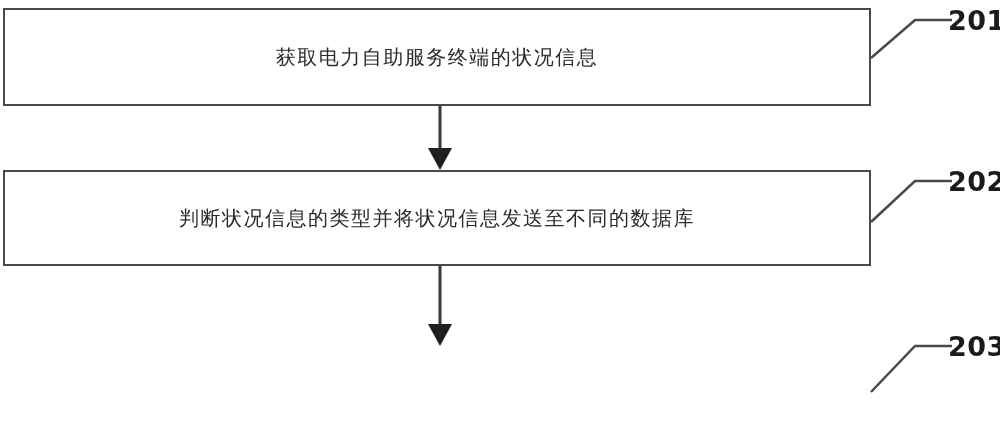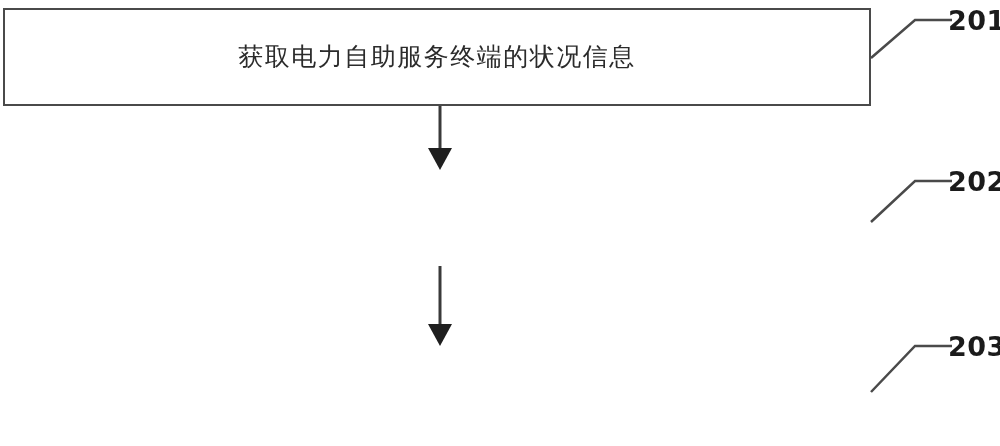--- a/index.html
+++ b/index.html
@@ -21,21 +21,21 @@
     position: absolute;
     box-sizing: border-box;
     border: 2px solid #4a4a4a;
     background: #ffffff;
     display: flex;
     align-items: center;
     justify-content: center;
   }
   .flow-box-text {
     font-family: "DejaVu Sans", "Liberation Sans", sans-serif;
-    font-size: 25px;
+    font-size: 20px;
     line-height: 1.2;
     color: #2b2b2b;
     letter-spacing: 1.5px;
     white-space: nowrap;
     text-align: center;
   }
   .ref-label {
     position: absolute;
     font-family: "DejaVu Sans", "Liberation Sans", sans-serif;
     font-size: 27px;
@@ -75,17 +75,20 @@
     <polyline points="871,222 915,181 952,181" fill="none" stroke="#4a4a4a" stroke-width="2.5"></polyline>
 
     <polyline points="871,392 915,346 952,346" fill="none" stroke="#4a4a4a" stroke-width="2.5"></polyline>
   </svg>
 
   <div class="flow-box" style="left:3px; top:8px; width:868px; height:98px;">
     <span class="flow-box-text">获取电力自助服务终端的状况信息</span>
   </div>
   <div class="ref-label" style="left:948px; top:5px;">201</div>
 
+  <div class="flow-box" style="left:3px; top:170px; width:868px; height:96px;">
+    <span class="flow-box-text">判断状况信息的类型并将状况信息发送至不同的数据库</span>
+  </div>
   <div class="ref-label" style="left:948px; top:166px;">202</div>
 
   <div class="ref-label" style="left:948px; top:331px;">203</div>
 
 </div>
 
 </body></html>

